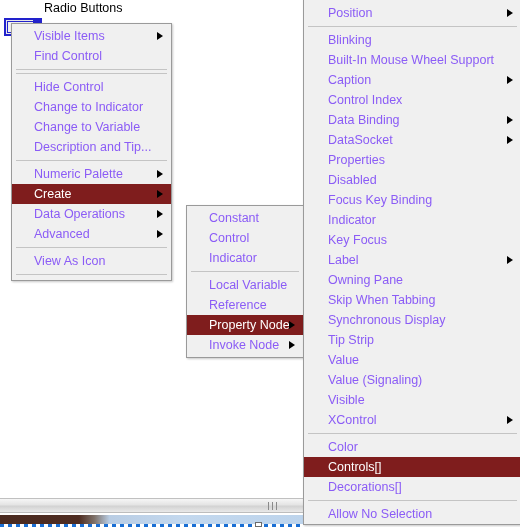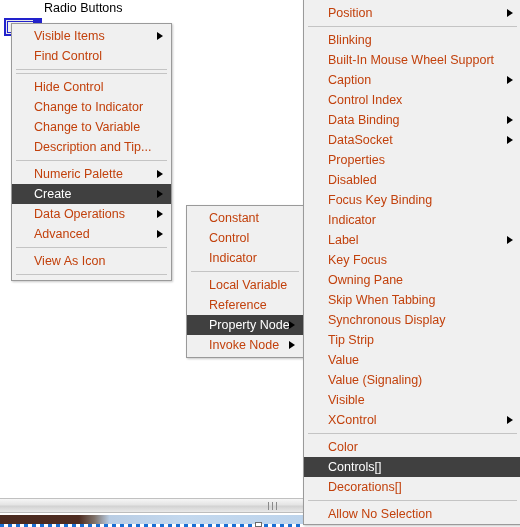--- a/index.html
+++ b/index.html
@@ -141,25 +141,25 @@
     padding: 2px 0;
     box-shadow: 1px 1px 2px rgba(0,0,0,0.22);
   }
   .menu-item {
     position: relative;
     height: 20px;
     line-height: 20px;
     padding: 0 22px 0 22px;
     white-space: nowrap;
     font-size: 12.5px;
-    color: #c2410c;
+    color: #8b5cf6;
     cursor: default;
   }
   .menu-item.selected {
-    background: #404040;
+    background: #7f1d1d;
     color: #ffffff;
   }
   .menu-sep {
     height: 1px;
     margin: 3px 4px 3px 4px;
     background: #c4c4c4;
   }
   .arrow {
     position: absolute;
     right: 8px;
@@ -256,22 +256,22 @@
     <div class="menu-item">Blinking</div>
     <div class="menu-item">Built-In Mouse Wheel Support</div>
     <div class="menu-item">Caption<span class="arrow"></span></div>
     <div class="menu-item">Control Index</div>
     <div class="menu-item">Data Binding<span class="arrow"></span></div>
     <div class="menu-item">DataSocket<span class="arrow"></span></div>
     <div class="menu-item">Properties</div>
     <div class="menu-item">Disabled</div>
     <div class="menu-item">Focus Key Binding</div>
     <div class="menu-item">Indicator</div>
+    <div class="menu-item">Key Focus</div>
     <div class="menu-item">Label<span class="arrow"></span></div>
-    <div class="menu-item">Key Focus</div>
     <div class="menu-item">Owning Pane</div>
     <div class="menu-item">Skip When Tabbing</div>
     <div class="menu-item">Synchronous Display</div>
     <div class="menu-item">Tip Strip</div>
     <div class="menu-item">Value</div>
     <div class="menu-item">Value (Signaling)</div>
     <div class="menu-item">Visible</div>
     <div class="menu-item">XControl<span class="arrow"></span></div>
     <div class="menu-sep"></div>
     <div class="menu-item">Color</div>

